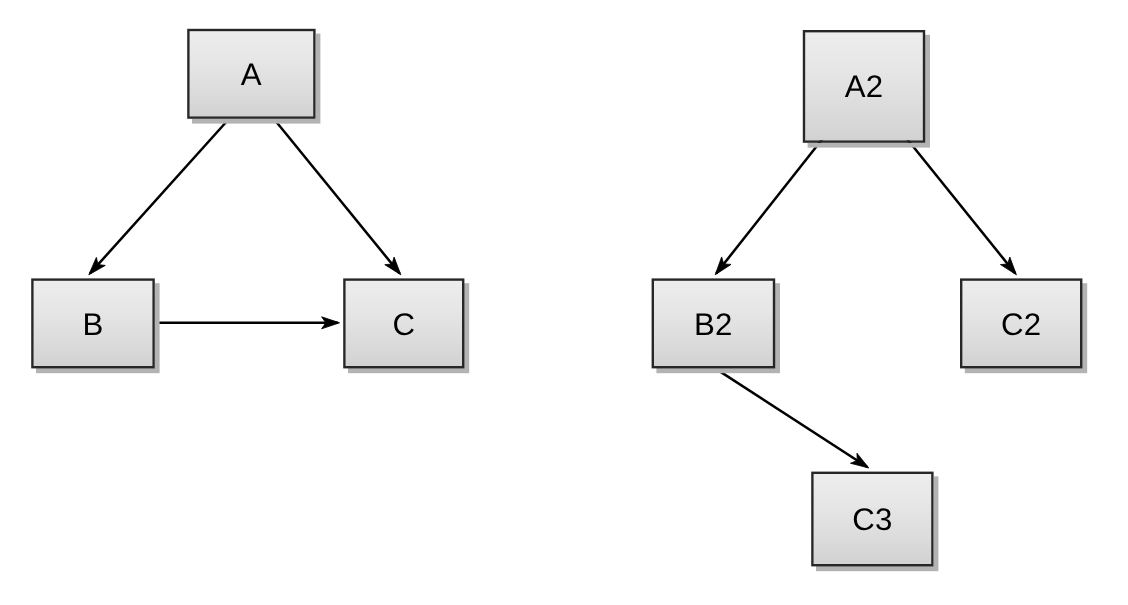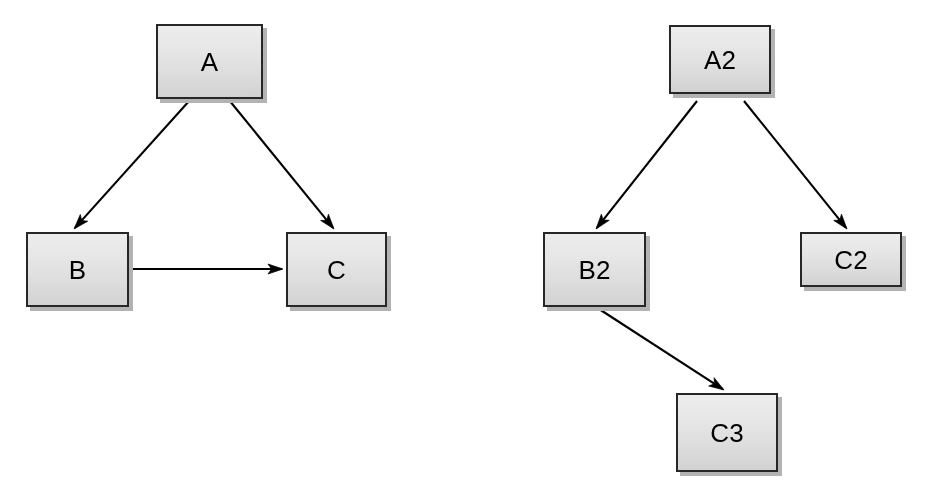--- a/index.html
+++ b/index.html
@@ -82,26 +82,26 @@
   <div class="node" style="left: 156px; top: 24px; width: 107px; height: 75px;">
     <span class="node-label">A</span>
   </div>
   <div class="node" style="left: 26px; top: 232px; width: 103px; height: 75px;">
     <span class="node-label">B</span>
   </div>
   <div class="node" style="left: 286px; top: 232px; width: 101px; height: 75px;">
     <span class="node-label">C</span>
   </div>
 
-  <div class="node" style="left: 669px; top: 25px; width: 102px; height: 69px;">
+  <div class="node" style="left: 669px; top: 25px; width: 102px; height: 94px;">
     <span class="node-label">A2</span>
   </div>
   <div class="node" style="left: 543px; top: 232px; width: 103px; height: 75px;">
     <span class="node-label">B2</span>
   </div>
-  <div class="node" style="left: 800px; top: 232px; width: 102px; height: 55px;">
+  <div class="node" style="left: 800px; top: 232px; width: 102px; height: 75px;">
     <span class="node-label">C2</span>
   </div>
   <div class="node" style="left: 676px; top: 393px; width: 102px; height: 79px;">
     <span class="node-label">C3</span>
   </div>
 
 </div>
 
 </body></html>

